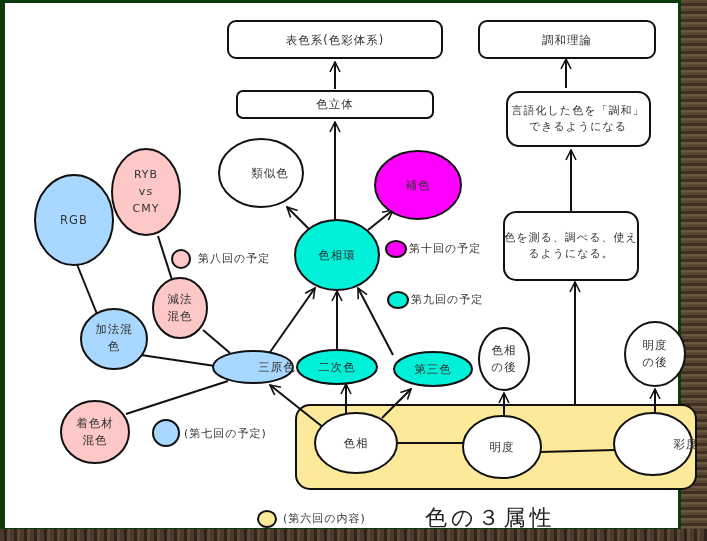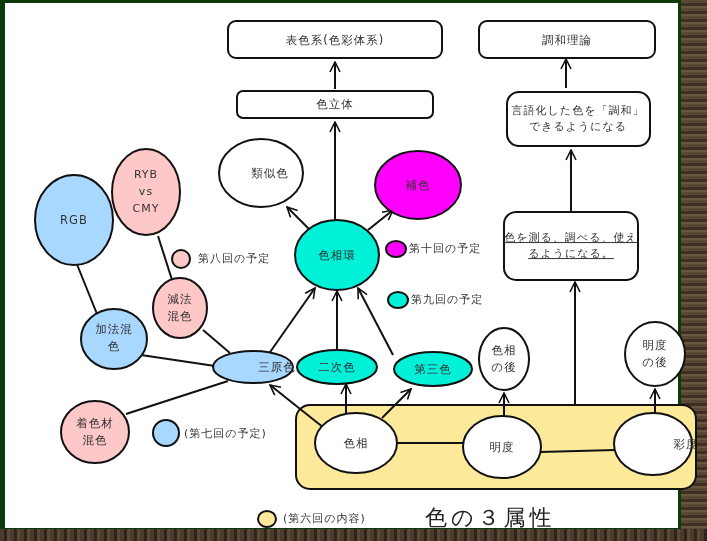--- a/index.html
+++ b/index.html
@@ -117,21 +117,21 @@
     <circle cx="166" cy="433" r="13" fill="#a8d8ff"></circle>
     <ellipse cx="267" cy="519" rx="9" ry="8" fill="#fde99a"></ellipse>
   </g>
 </svg>
 
 <div class="lbl" style="left:335px; top:40px;">表色系(色彩体系)</div>
 <div class="lbl" style="left:335px; top:104px;">色立体</div>
 <div class="lbl" style="left:567px; top:40px;">調和理論</div>
 <div class="lbl small" style="left:578px; top:119px;">言語化した色を「調和」
 できるようになる</div>
-<div class="lbl small" style="left:571px; top:246px;text-decoration:underline;">色を測る、調べる、使え
+<div class="lbl small" style="left:571px; top:246px;">色を測る、調べる、使え
 るようになる。</div>
 
 <div class="lbl" style="left:74px; top:220px;">RGB</div>
 <div class="lbl small" style="left:146px; top:192px; line-height:1.55;">RYB
 vs
 CMY</div>
 <div class="lbl" style="left:180px; top:308px;">減法
 混色</div>
 <div class="lbl" style="left:114px; top:338px;">加法混
 色</div>

